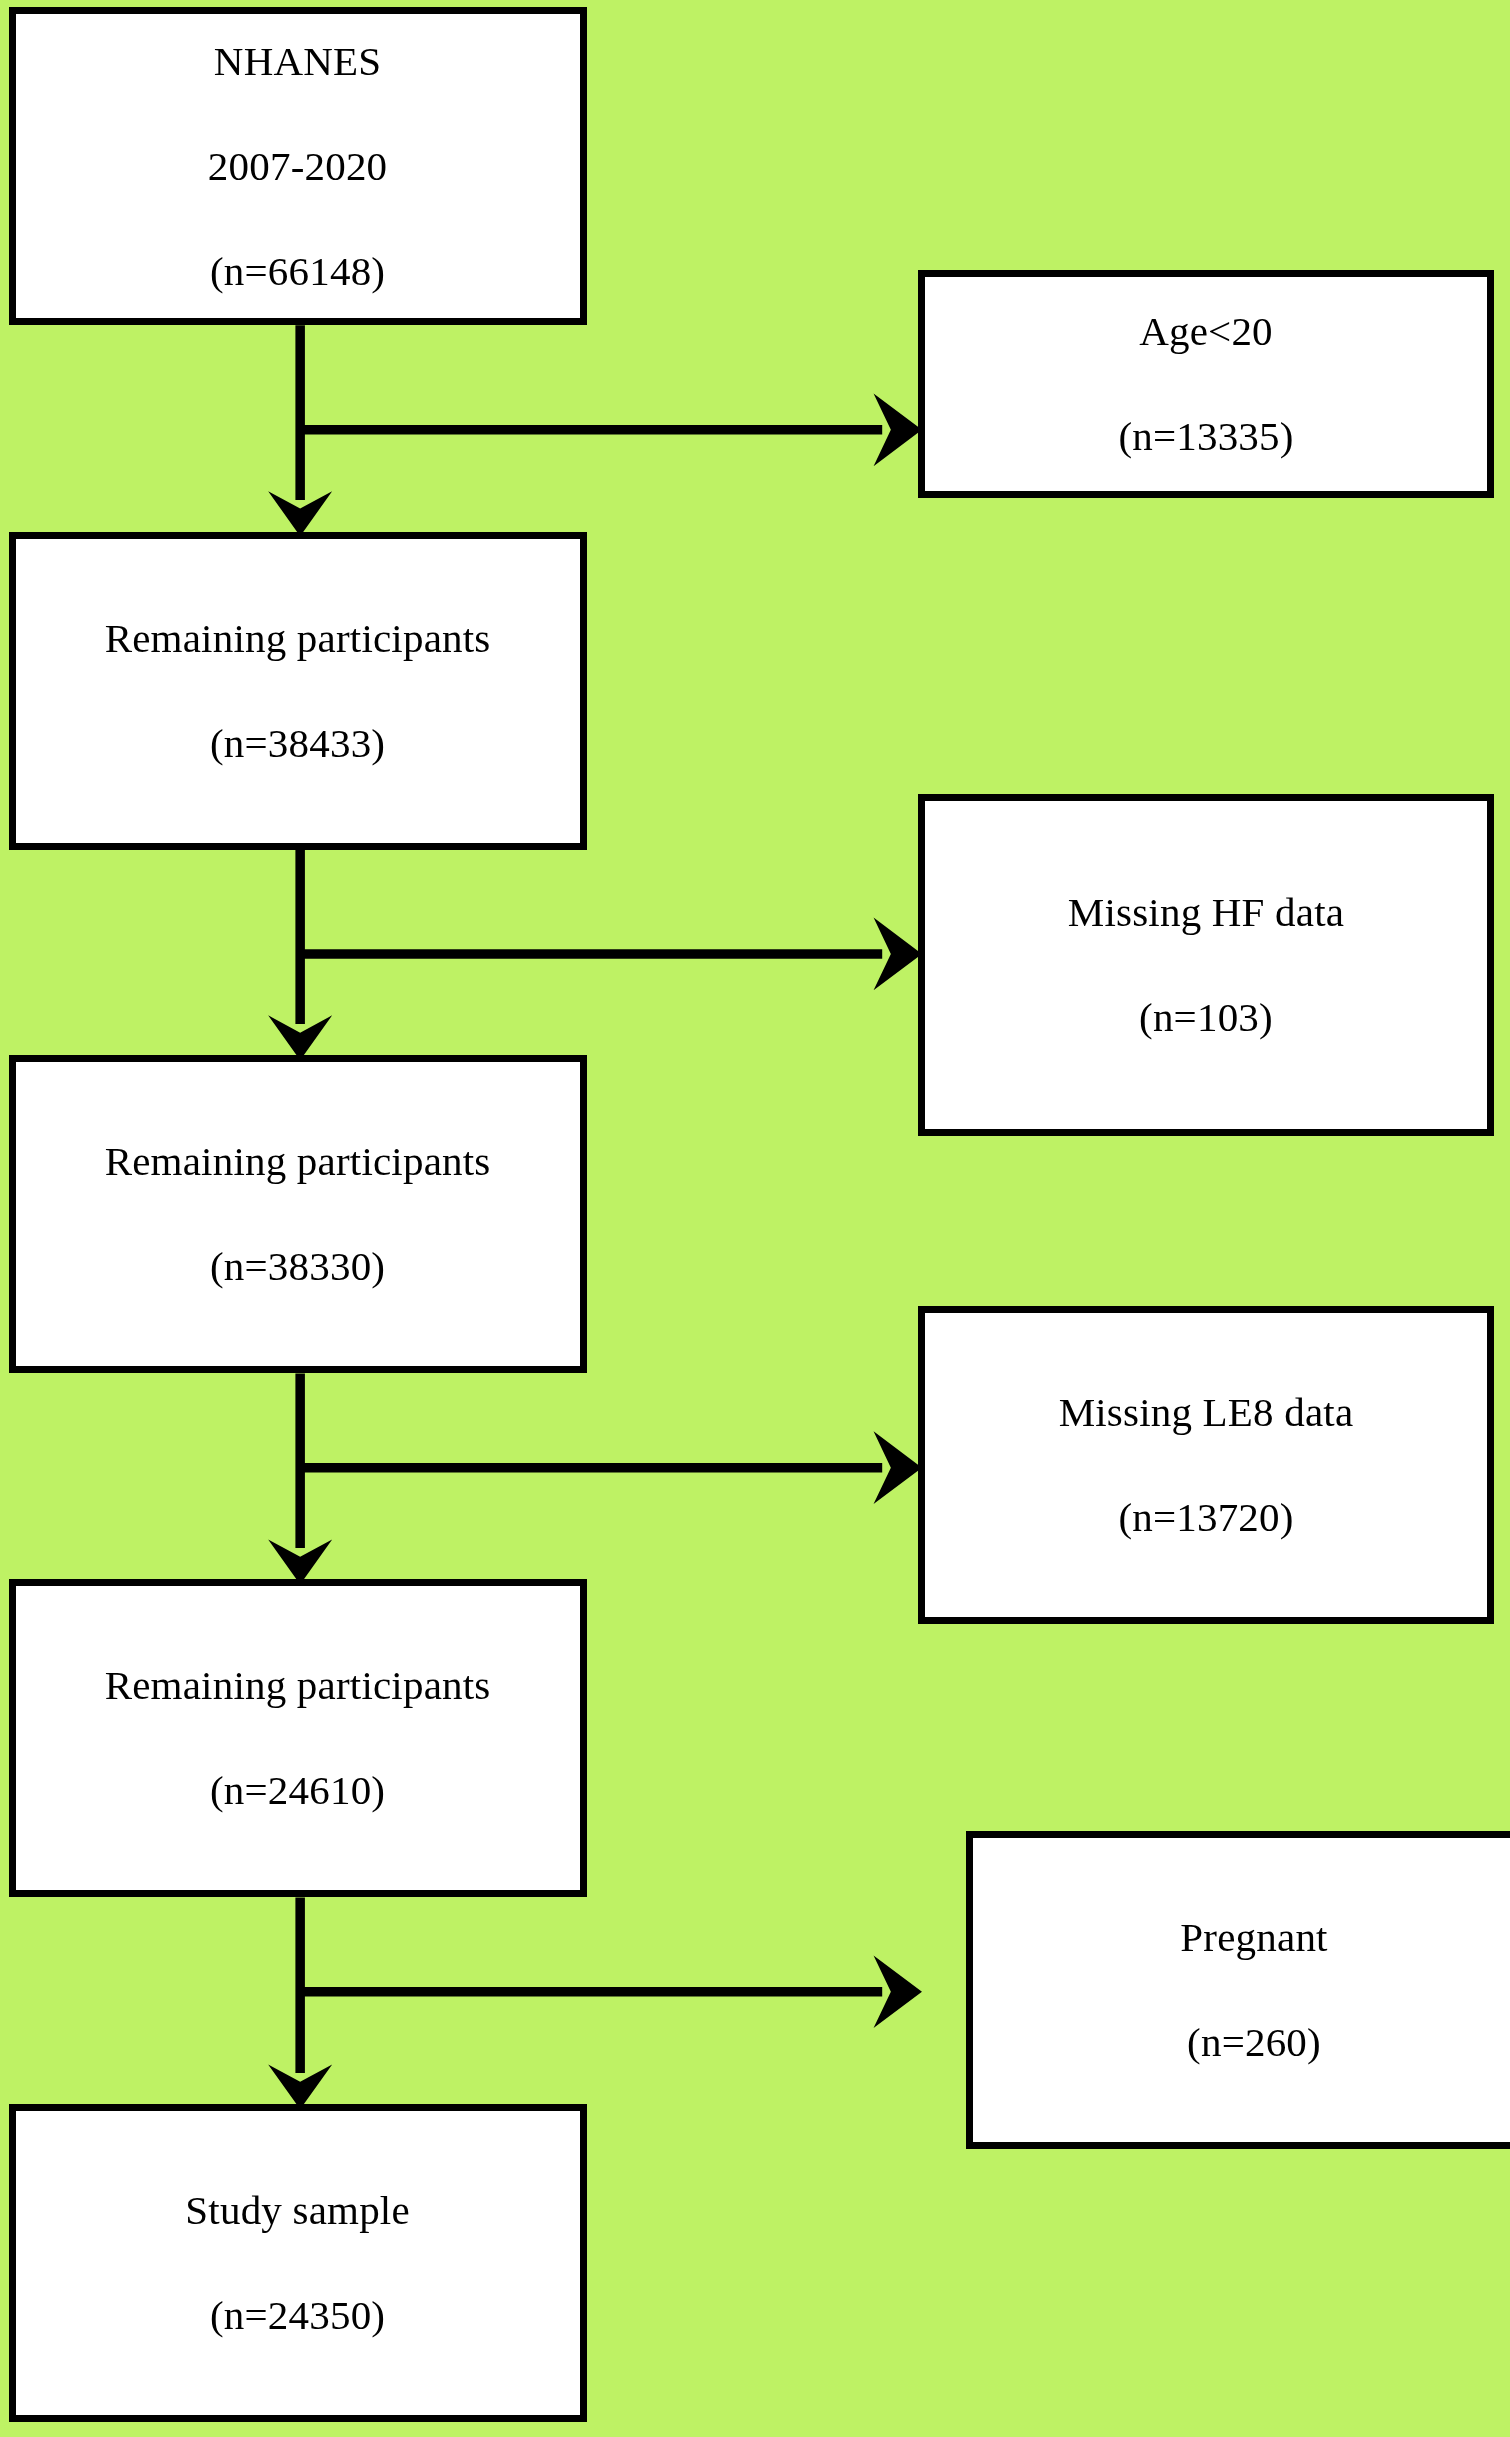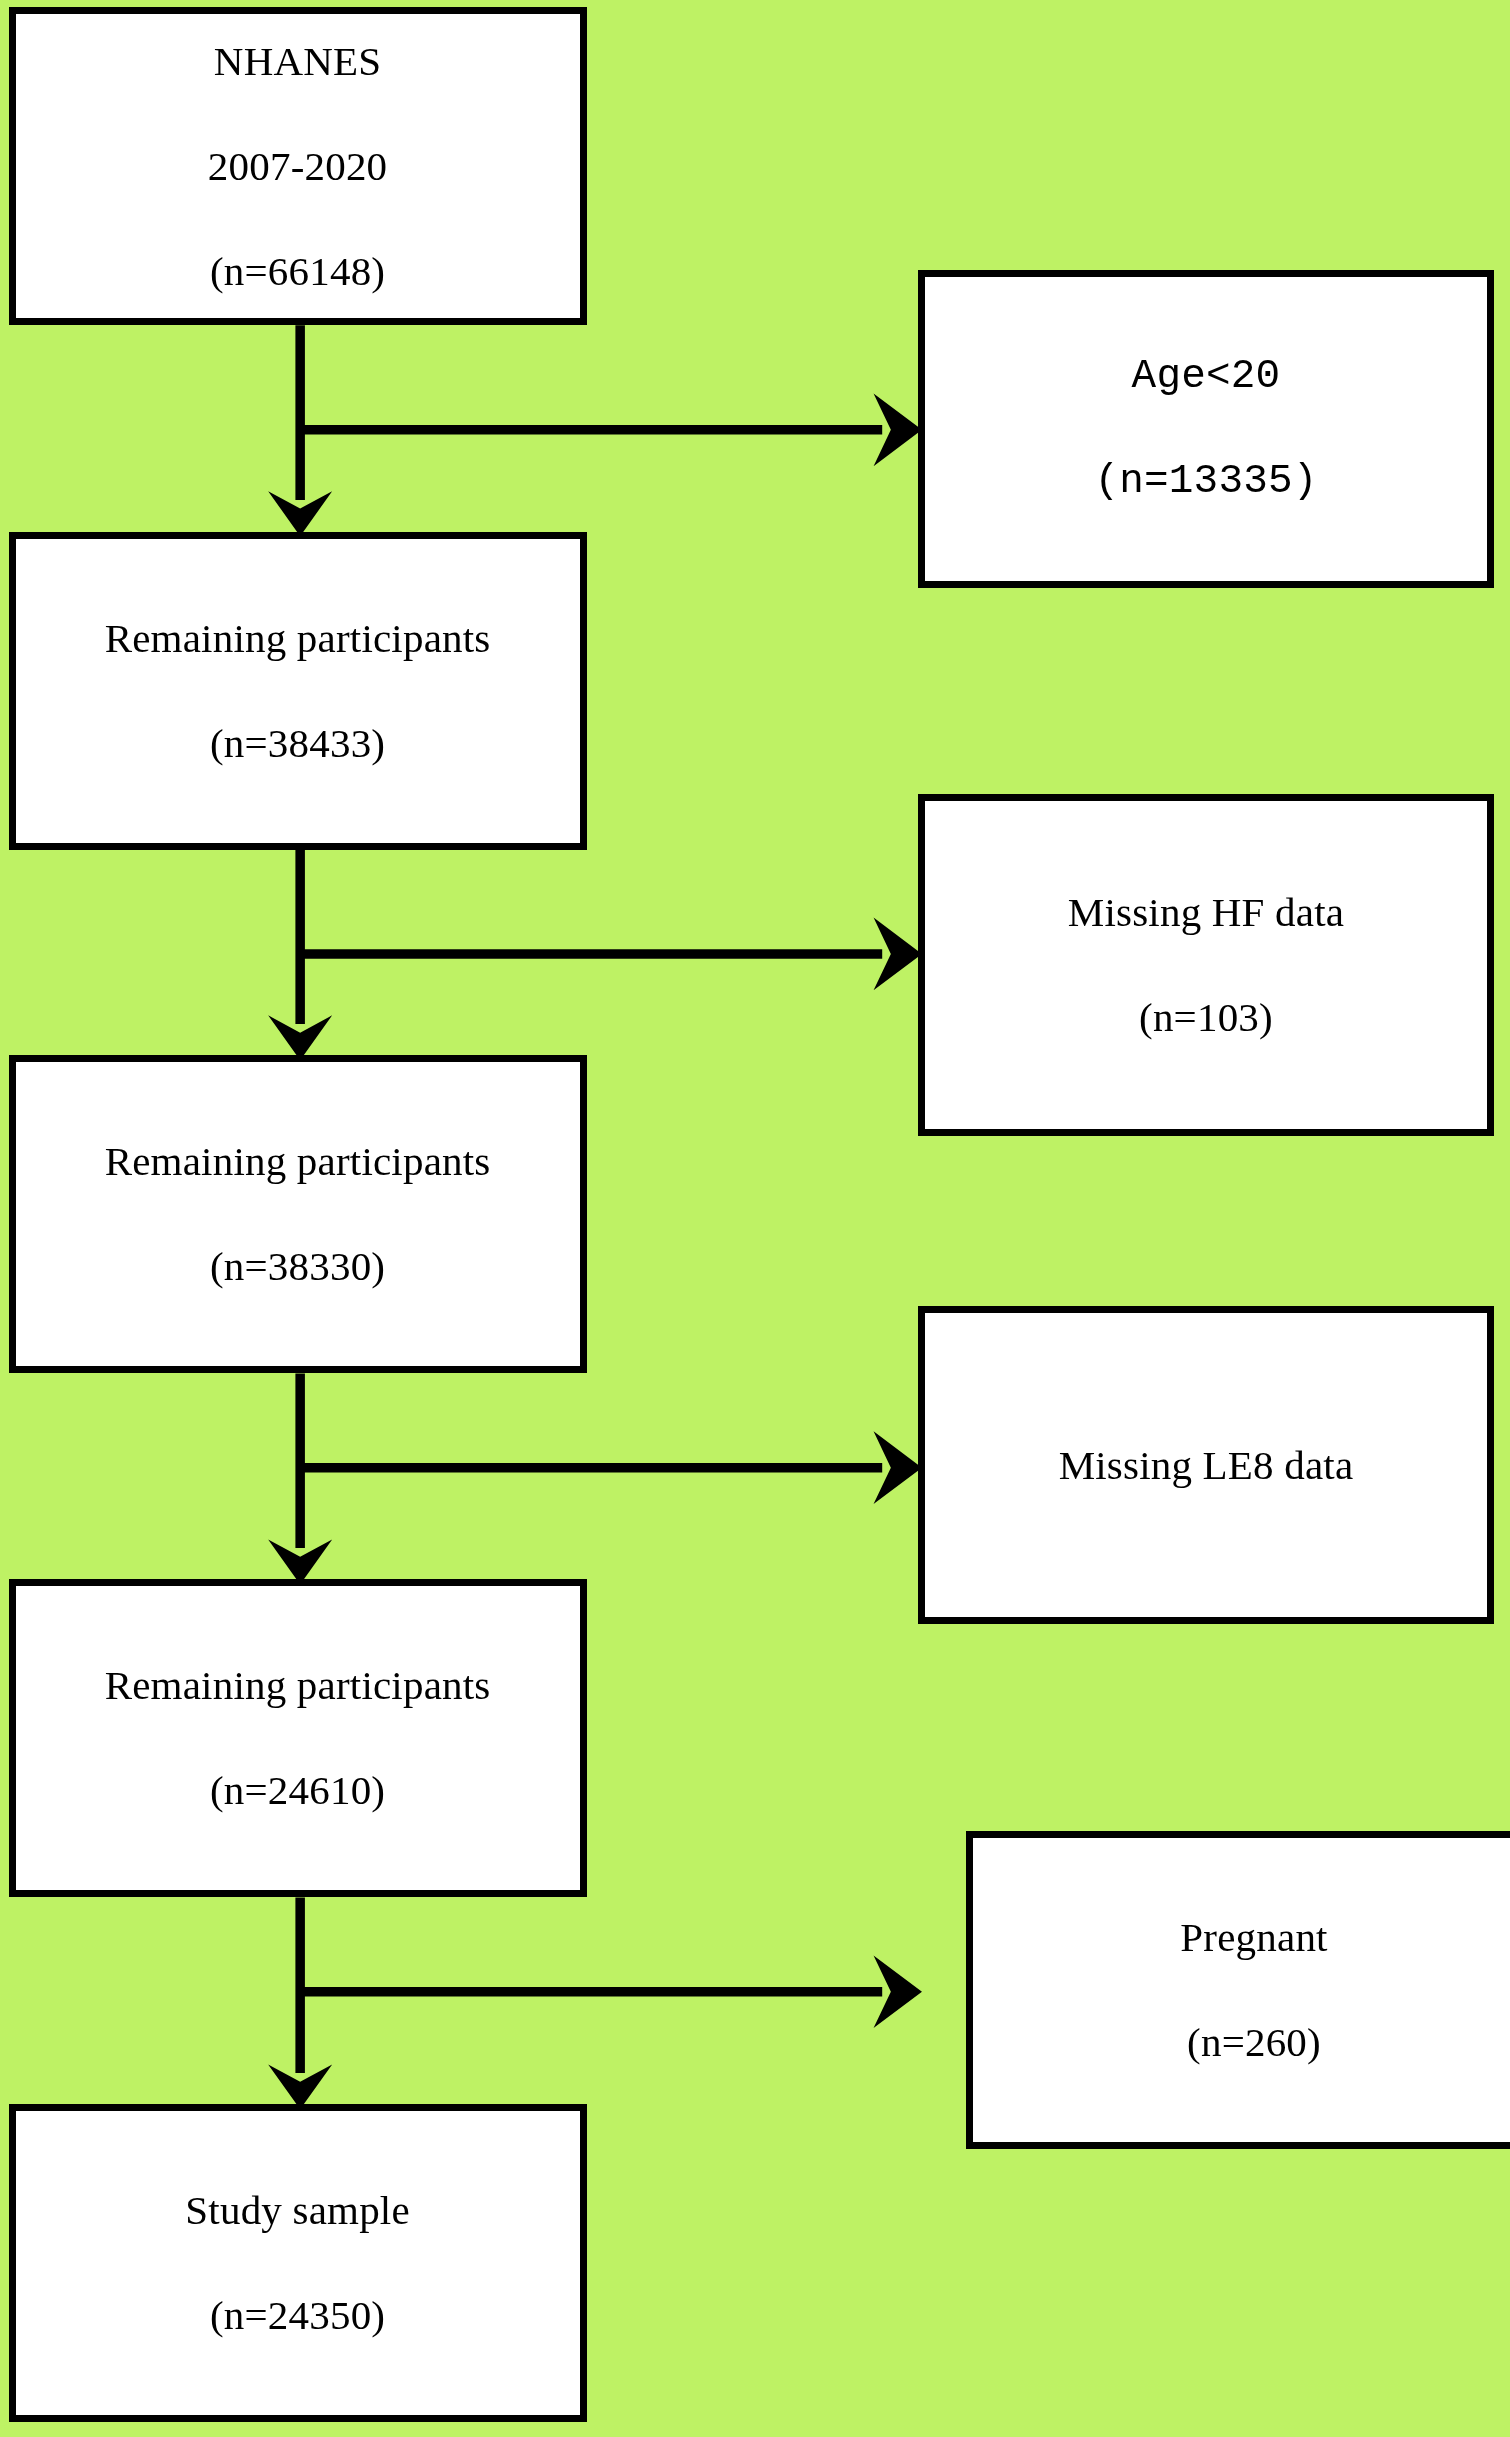--- a/index.html
+++ b/index.html
@@ -133,37 +133,38 @@
     </div>
   </div>
 
   <div class="node-box main-box" style="top:2104px; height:318px;">
     <div class="node-text">
       <span class="ln">Study sample</span>
       <span class="ln">(n=24350)</span>
     </div>
   </div>
 
-  <div class="node-box excl-box" style="top:270px; height:318px;font-family:Liberation Mono, monospace;">
+  <div class="node-box excl-box" style="top:270px; height:228px;">
     <div class="node-text">
       <span class="ln">Age&lt;20</span>
       <span class="ln">(n=13335)</span>
     </div>
   </div>
 
   <div class="node-box excl-box" style="top:794px; height:342px;">
     <div class="node-text">
       <span class="ln">Missing HF data</span>
       <span class="ln">(n=103)</span>
     </div>
   </div>
 
   <div class="node-box excl-box" style="top:1306px; height:318px;font-family:Liberation Serif, serif;">
     <div class="node-text">
       <span class="ln">Missing LE8 data</span>
+      <span class="ln">(n=13720)</span>
     </div>
   </div>
 
   <div class="node-box excl-box" style="top:1831px; height:318px;margin-left:48px;">
     <div class="node-text">
       <span class="ln">Pregnant</span>
       <span class="ln">(n=260)</span>
     </div>
   </div>
 

